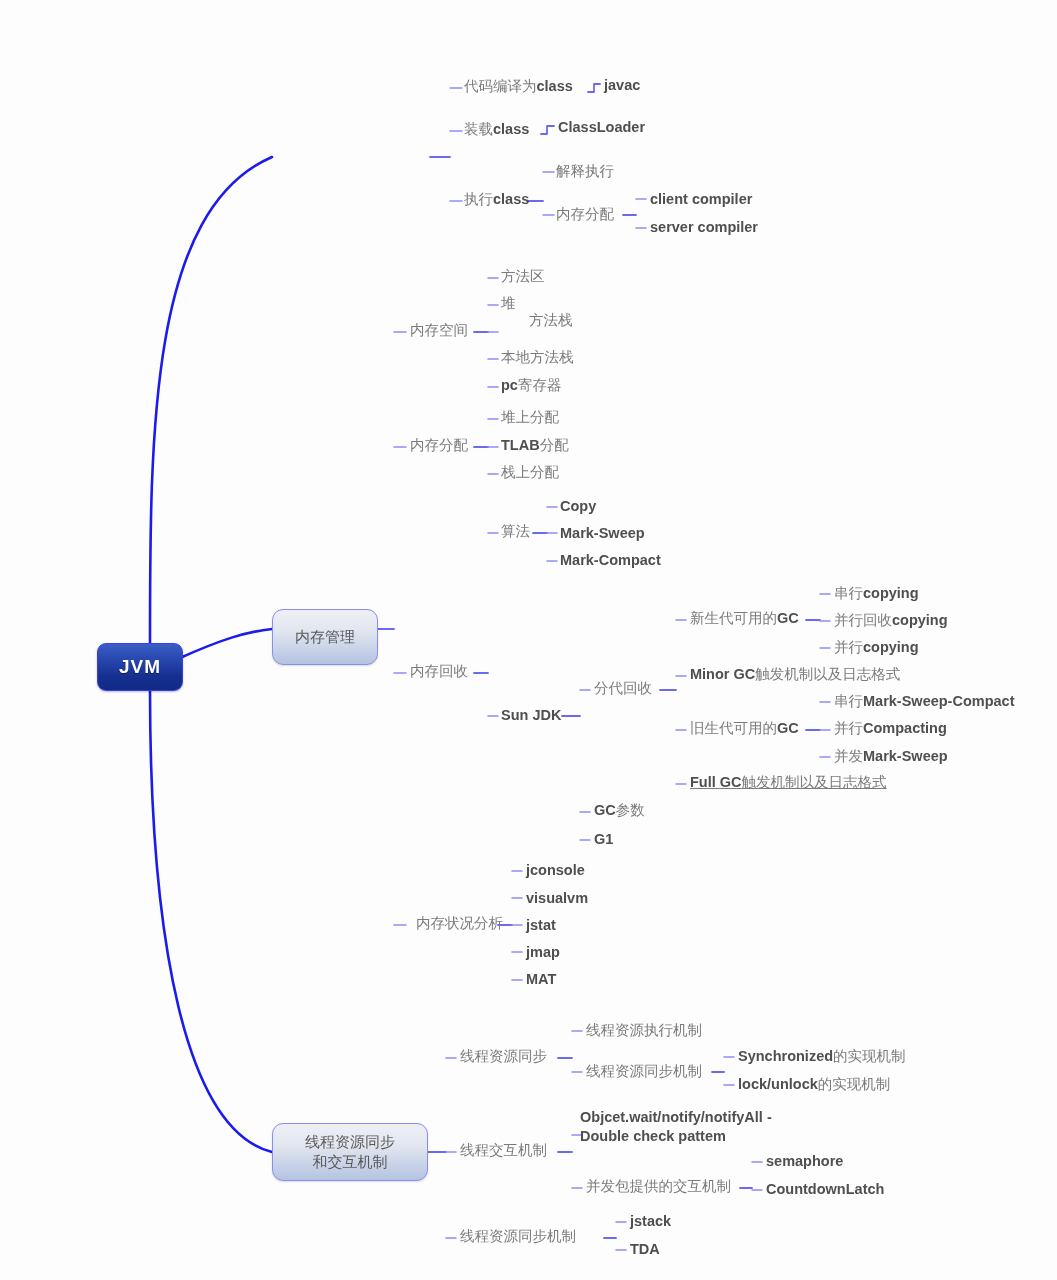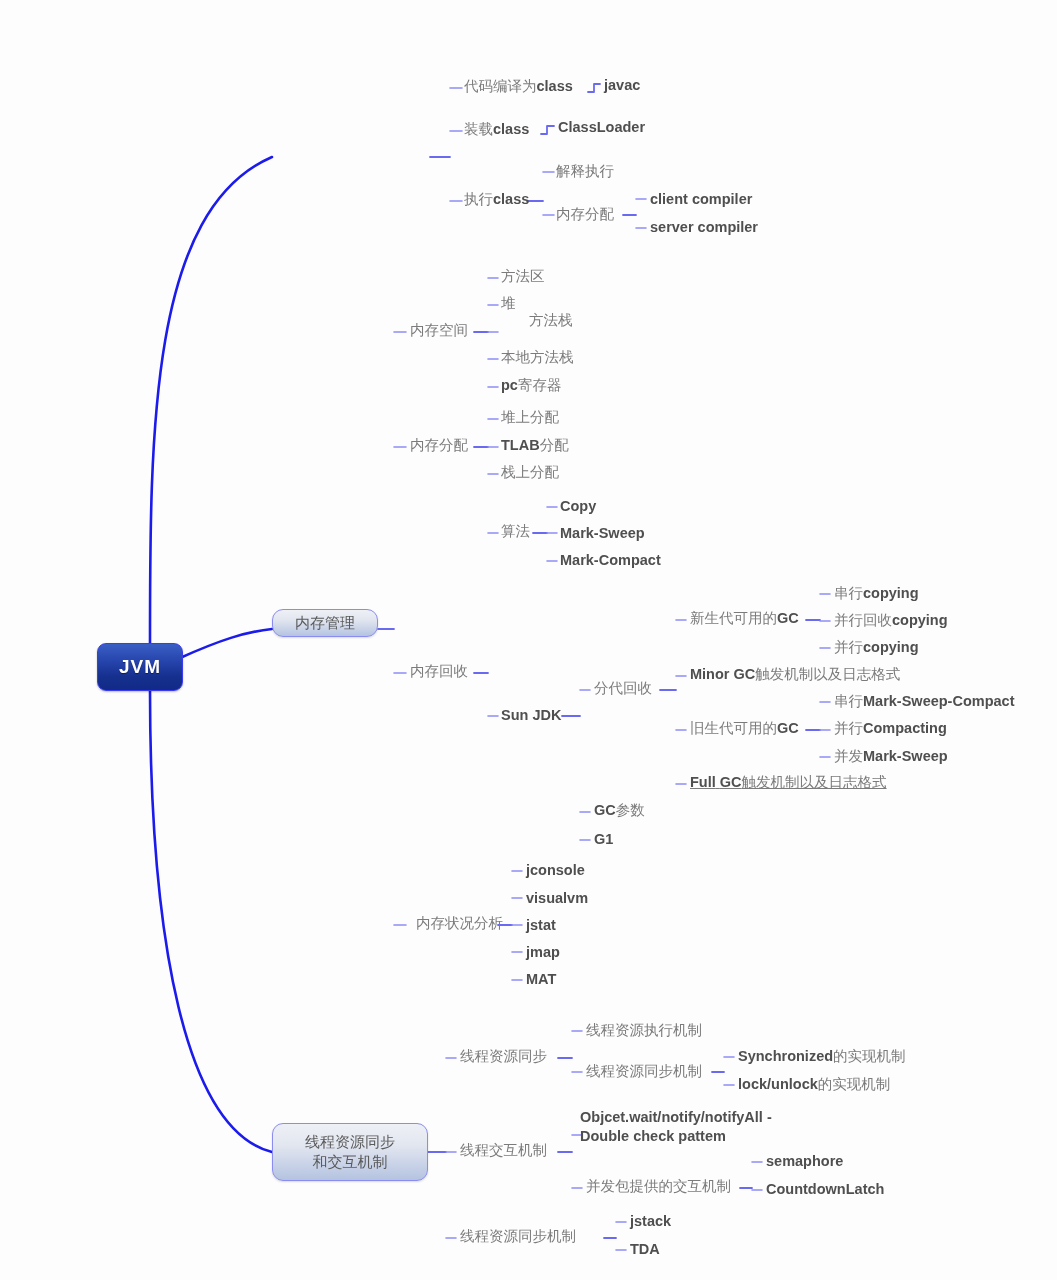--- a/index.html
+++ b/index.html
@@ -154,21 +154,21 @@
       <path d="M 616 1222 L 616 1250" stroke="url(#fadeV2)" stroke-width="1.8"></path>
       <path d="M 616 1222 L 626 1222 M 616 1250 L 626 1250" stroke="#8d8df5" stroke-width="1.6"></path>
     </g>
   </svg>
 
   <div class="root-node" style="left:97px;top:643px;width:84px;height:46px;">
     <span>JVM</span>
   </div>
 
 
-  <div class="branch-node" style="left:272px;top:609px;width:106px;height:28px;">
+  <div class="branch-node" style="left:272px;top:609px;width:106px;height:56px;">
     <span>内存管理</span>
   </div>
 
   <div class="branch-node" style="left:272px;top:1123px;width:156px;height:58px;flex-direction:column;">
     <span>线程资源同步</span>
     <span>和交互机制</span>
   </div>
 
   <div class="lbl mix" style="left:464px;top:77px;">代码编译为<b>class</b></div>
   <div class="lbl bold" style="left:604px;top:76px;">javac</div>

